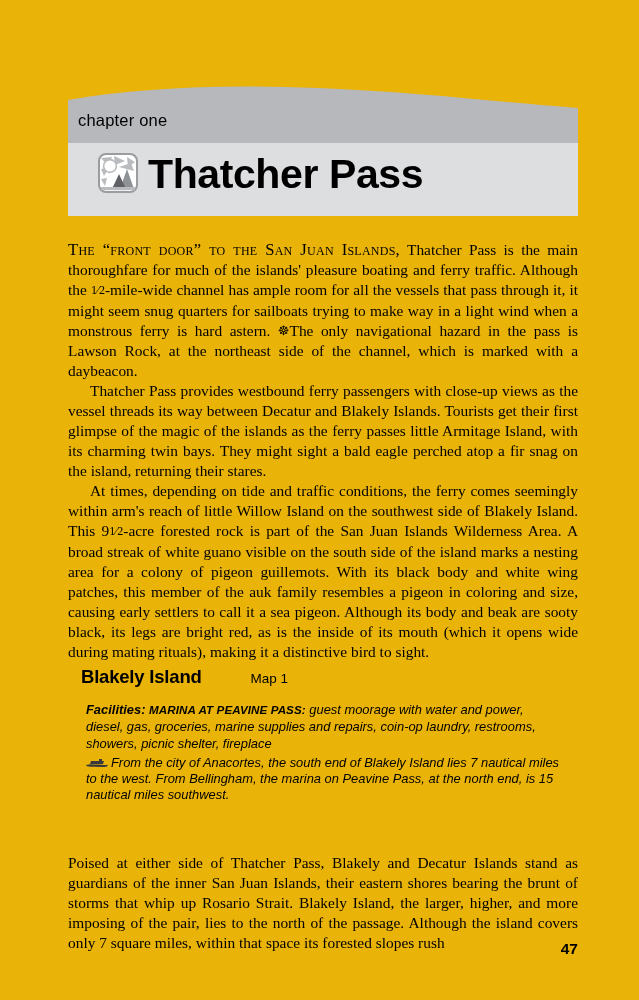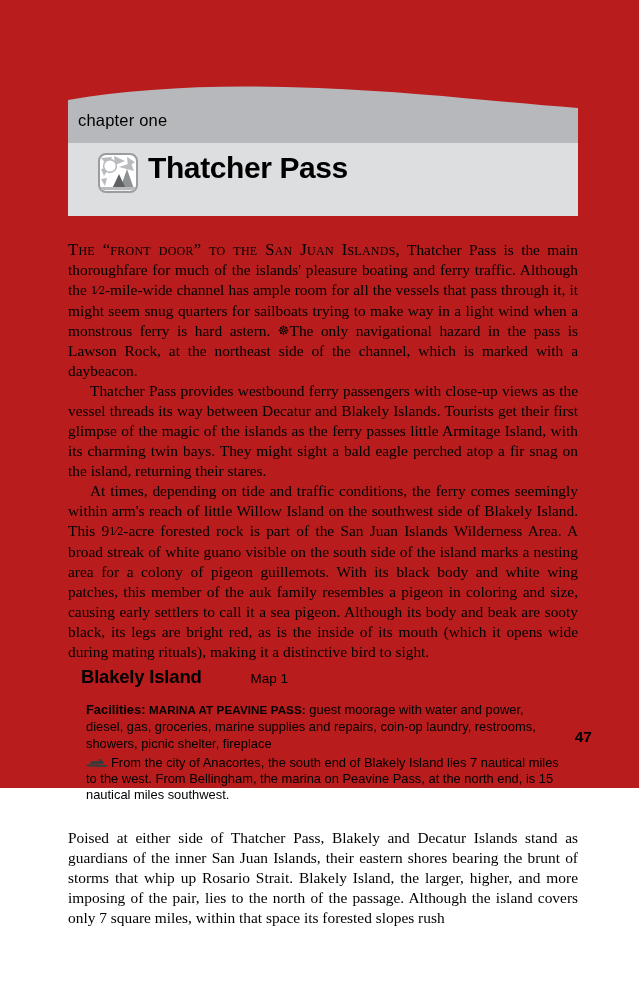--- a/index.html
+++ b/index.html
@@ -13,22 +13,22 @@
     position: relative;
     font-family: "Liberation Serif", serif;
     color: #000000;
     overflow: hidden;
   }
 
   .page {
     position: absolute;
     left: 0; top: 0;
     width: 639px;
-    height: 788px;
-    background: #b91c1c;
+    height: 1000px;
+    background: #eab308;
   }
 
   
   .chapter-header {
     position: absolute;
     left: 68px;
     top: 86px;
     width: 510px;
     height: 130px;
   }
@@ -69,21 +69,21 @@
     width: 40px;
     height: 40px;
     z-index: 4;
   }
   .chapter-title {
     position: absolute;
     left: 148px;
     top: 150px;
     font-family: "Liberation Sans", sans-serif;
     font-weight: bold;
-    font-size: 30px;
+    font-size: 41px;
     letter-spacing: -0.4px;
     color: #000000;
     line-height: 1.2;
     z-index: 4;
   }
 
   
   .body-col {
     position: absolute;
     left: 68px;
@@ -153,20 +153,21 @@
     color: #000000;
     letter-spacing: 0.1px;
   }
   .activities .sep {
     font-style: normal;
     padding: 0 2px;
   }
   .detail-block {
     margin: 11px 0 0 18px;
     width: 474px;
+    font-style: italic;
   }
   .facilities {
     margin: 0;
     font-family: "Liberation Sans", sans-serif;
     font-size: 12.9px;
     line-height: 17.2px;
     color: #000000;
   }
   .facilities .lbl {
     font-weight: bold;
@@ -187,28 +188,28 @@
     display: inline-block;
     width: 22px;
     height: 10px;
     vertical-align: -1px;
     margin-right: 3px;
   }
 
   .closing-col {
     position: absolute;
     left: 68px;
-    top: 828px;
+    top: 853px;
     width: 510px;
   }
 
   
   .folio {
     position: absolute;
-    right: 47px;
+    right: 61px;
     bottom: 42px;
     font-family: "Liberation Sans", sans-serif;
     font-weight: bold;
     font-size: 15.5px;
     color: #000000;
   }
 </style>
 </head>
 <body>
 

